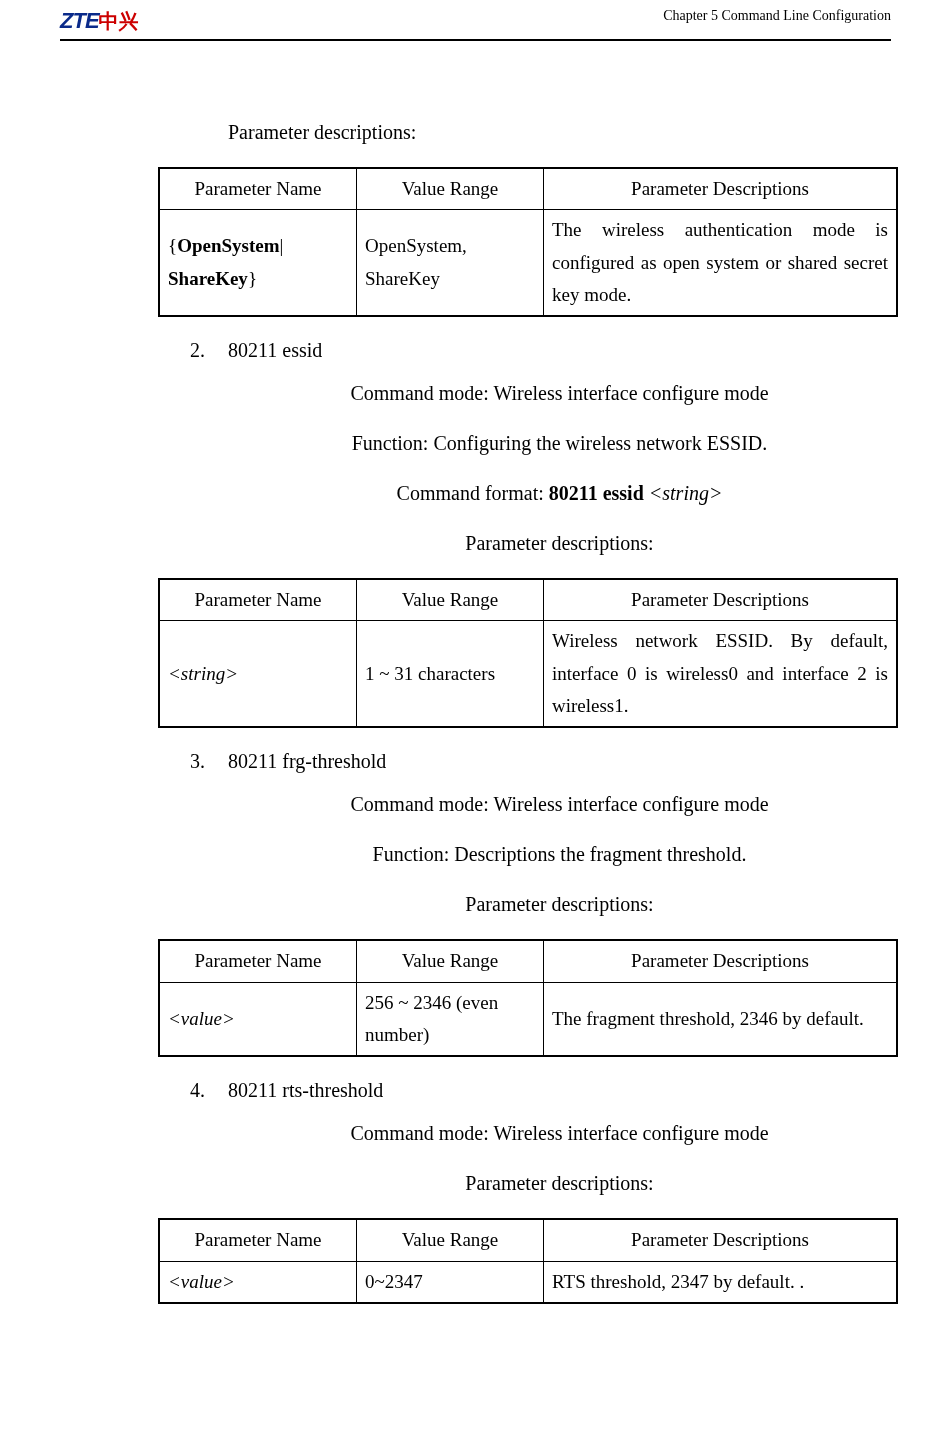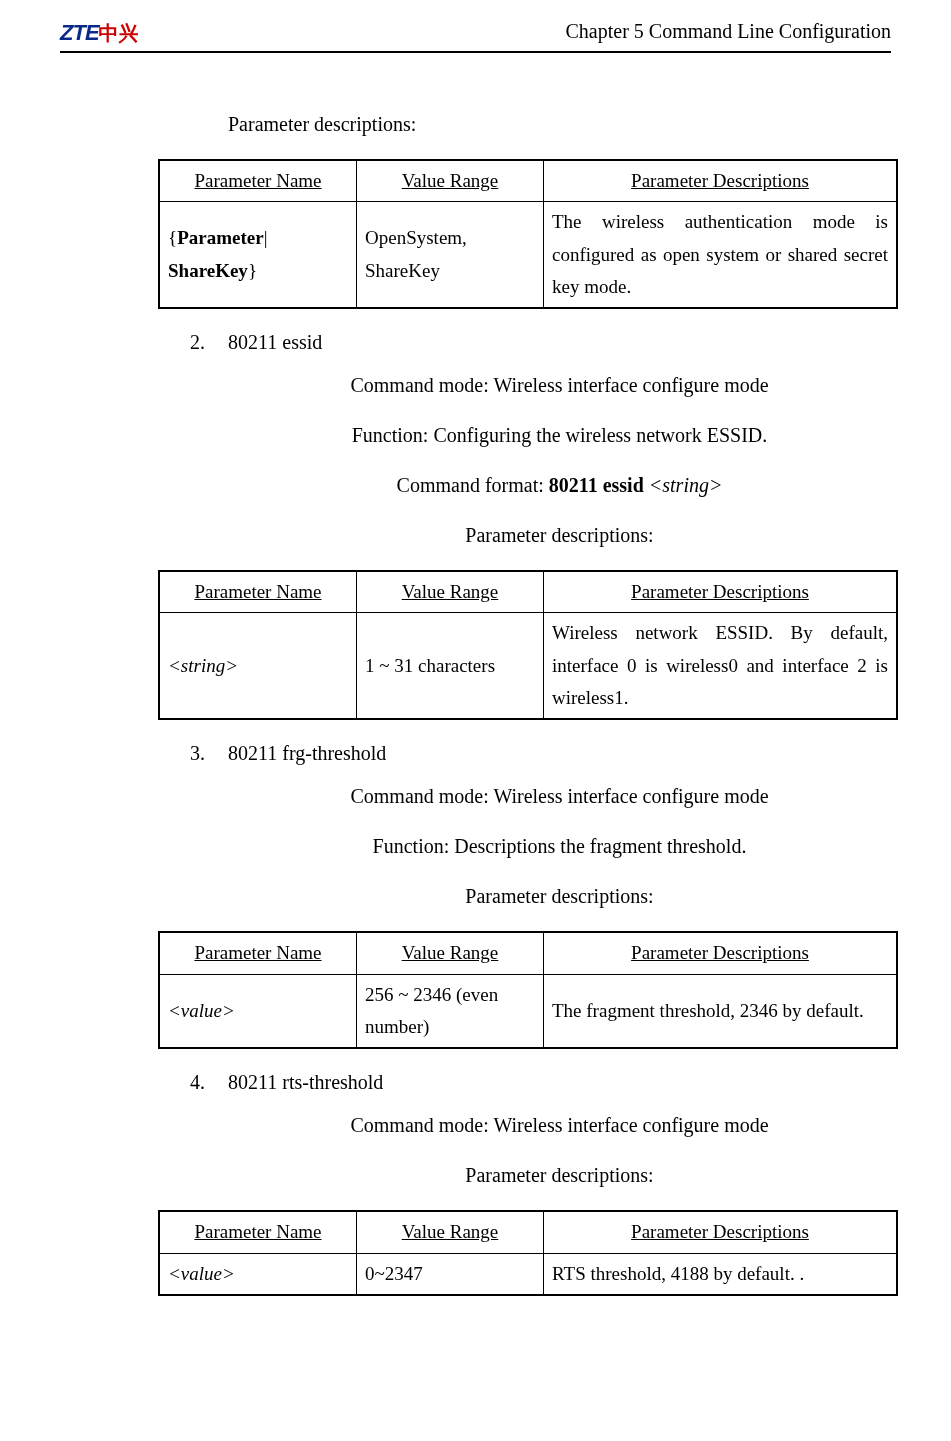--- a/index.html
+++ b/index.html
@@ -13,42 +13,42 @@
   }
   .page {
     width: 951px;
     box-sizing: border-box;
     padding: 0 60px;
   }
   .header-row {
     display: flex;
     justify-content: space-between;
     align-items: flex-start;
-    margin-top: 20px;
+    margin-top: 8px;
   }
   .logo {
     font-family: Arial, sans-serif;
     font-weight: 900;
     font-size: 22px;
     font-style: italic;
     letter-spacing: -1px;
   }
   .logo .blue { color: #0a2a8a; }
   .logo .cn { color: #cc0000; font-style: normal; font-weight: bold; letter-spacing: 0; font-size: 20px;}
   .chapter-title {
-    font-size: 20px;
+    font-size: 14px;
     text-align: left;
   }
   .header-rule {
     border: none;
     border-top: 2px solid #000;
     margin: 4px 0 0 0;
   }
   .content {
-    margin-top: 56px;
+    margin-top: 76px;
   }
   .indent1 { margin-left: 168px; }
   .indent2 { margin-left: 168px; text-align: center; }
   .ol-area { margin-left: 130px; }
   .ol-item { display: flex; margin-top: 22px; margin-bottom: 16px; }
   .ol-num { width: 38px; flex: 0 0 38px; }
   .ol-text { flex: 1; }
   p { margin: 0 0 20px 0; line-height: 1.5; }
   .bold { font-weight: bold; }
   .italic { font-style: italic; }
@@ -65,21 +65,20 @@
     border: 1px solid #000;
     padding: 4px 8px;
     font-size: 19px;
     text-align: left;
     vertical-align: middle;
     line-height: 1.7;
   }
   table.param th {
     font-weight: normal;
     text-align: center;
-    text-decoration: underline;
   }
   table.param td.col1 { width: 180px; }
   table.param td.col2 { width: 170px; }
   table.param .justify { text-align: justify; }
 </style>
 </head>
 <body>
 
 <div class="page">
 
@@ -97,21 +96,21 @@
 
     <table class="param">
       <tbody>
           <tr>
         <th>Parameter Name</th>
         <th>Value Range</th>
         <th>Parameter Descriptions</th>
       </tr>
       <tr>
         <td class="col1">
-          <span>{</span><span class="bold">Parameter</span><span>| </span><span class="bold">ShareKey</span><span>}</span>
+          <span>{</span><span class="bold">OpenSystem</span><span>| </span><span class="bold">ShareKey</span><span>}</span>
         </td>
         <td class="col2">OpenSystem, ShareKey</td>
         <td class="justify">The wireless authentication mode is configured as open system or shared secret key mode.</td>
       </tr>
     </tbody>
       </table>
 
     <div class="ol-area">
       <div class="ol-item">
         <div class="ol-num">2.</div>
@@ -175,20 +174,20 @@
     <table class="param">
       <tbody>
           <tr>
         <th>Parameter Name</th>
         <th>Value Range</th>
         <th>Parameter Descriptions</th>
       </tr>
       <tr>
         <td class="col1 italic">&lt;value&gt;</td>
         <td class="col2">0~2347</td>
-        <td>RTS threshold, 4188 by default. .</td>
+        <td>RTS threshold, 2347 by default. .</td>
       </tr>
     </tbody>
       </table>
 
   </div>
 
 </div>
 
 </body></html>

